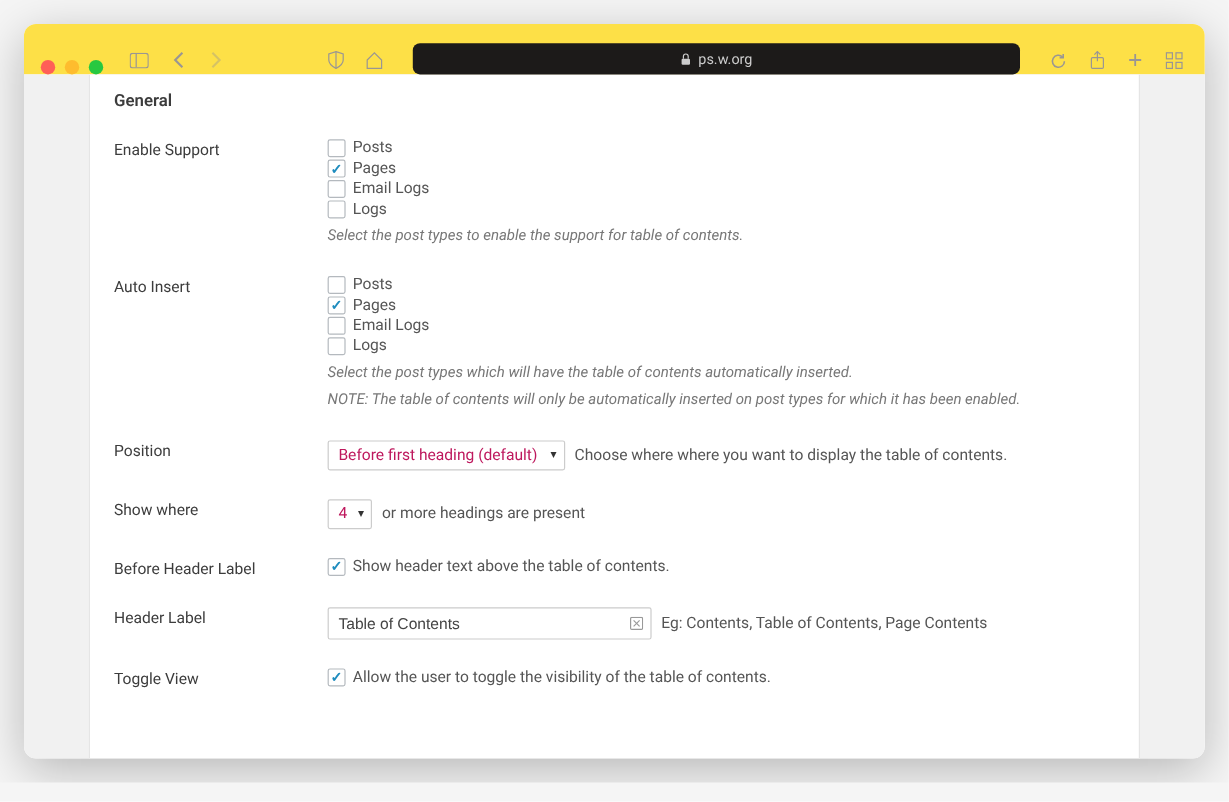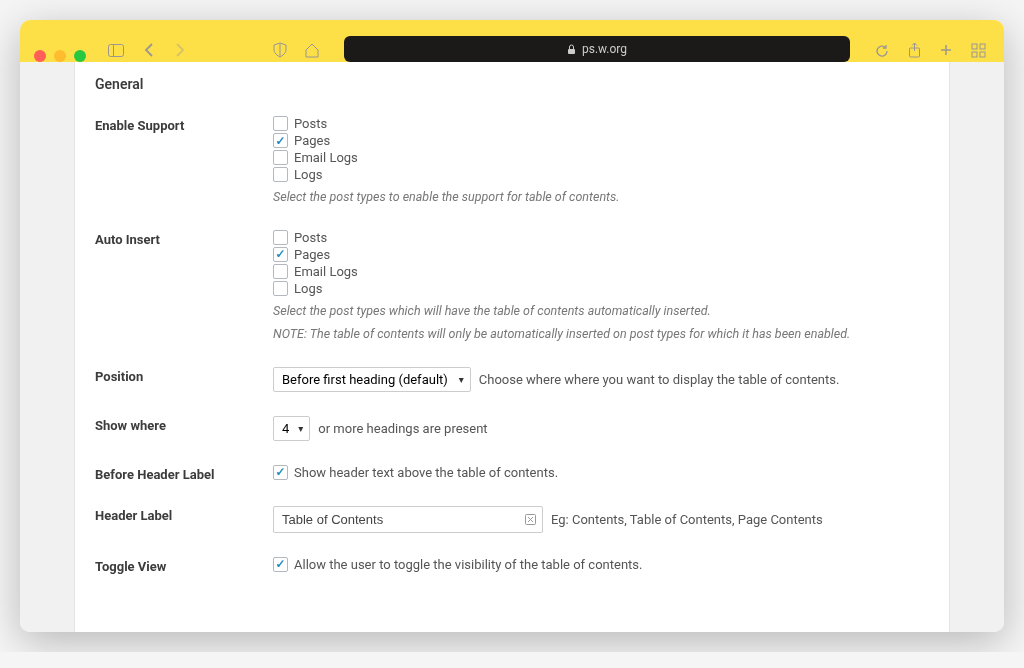--- a/index.html
+++ b/index.html
@@ -69,21 +69,21 @@
       font-weight: 600;
       color: #3c3c3c;
       font-size: 14px;
       margin-bottom: 24px;
     }
     .row { display: flex; margin-bottom: 24px; align-items: flex-start; }
     .row.tight { margin-bottom: 20px; }
     .lbl {
       width: 178px;
       flex-shrink: 0;
-      font-weight: 700;
+      font-weight: 400;
       color: #3c3c3c;
       font-size: 13px;
       padding-top: 2px;
     }
     .ctl { flex: 1; font-size: 13px; color: #555; }
     .cb-line { display: flex; align-items: center; gap: 6px; margin-bottom: 2px; }
     .cb {
       width: 15px;
       height: 15px;
       border: 1px solid #b4b9be;
@@ -106,21 +106,21 @@
       color: #777;
       font-size: 12.5px;
       margin-top: 6px;
       line-height: 1.4;
     }
     .sel {
       border: 1px solid #ccc;
       background: #fff;
       padding: 4px 22px 4px 8px;
       font-size: 13px;
-      color: #000000;
+      color: #be185d;
       position: relative;
       display: inline-block;
       border-radius: 2px;
     }
     .sel::after {
       content: "▾";
       position: absolute;
       right: 6px;
       top: 50%;
       transform: translateY(-50%);

